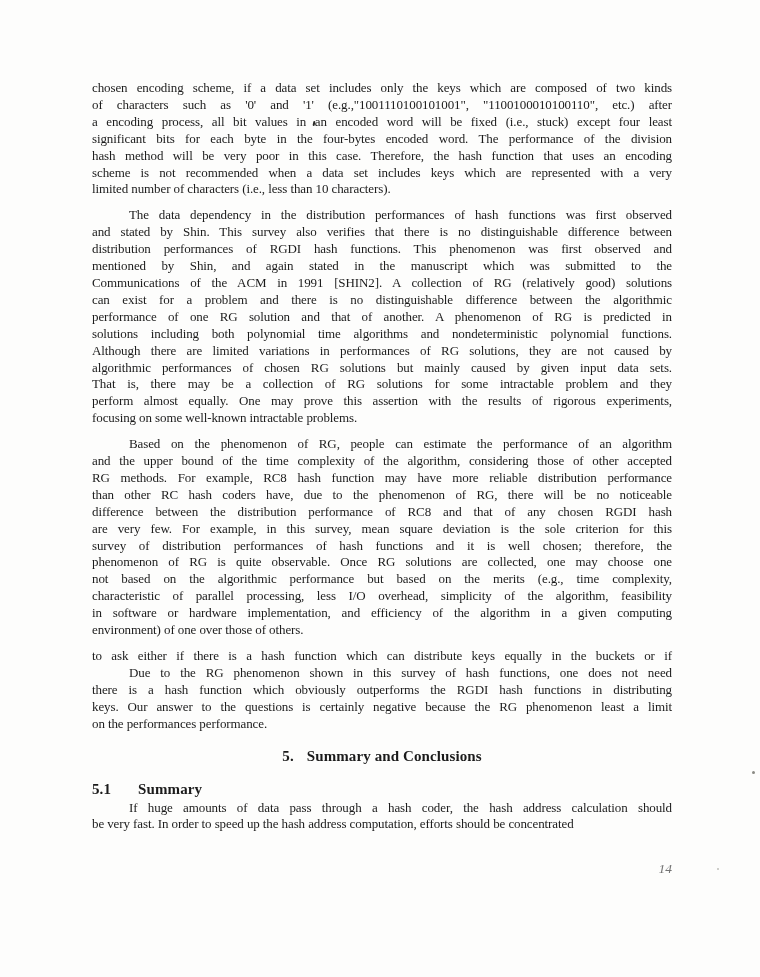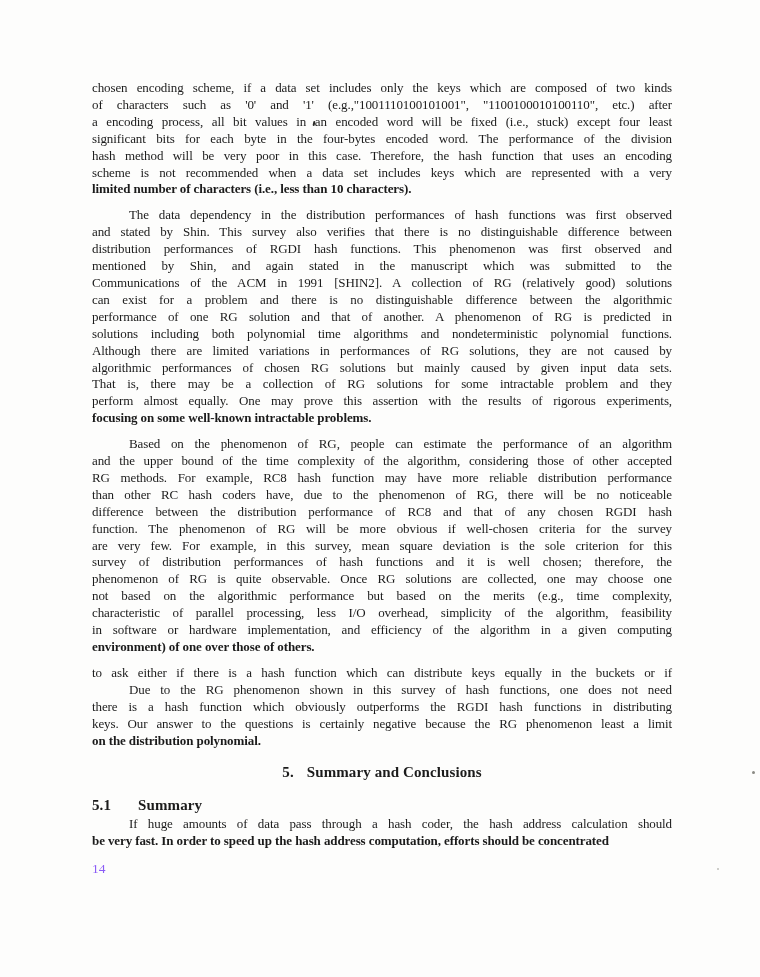--- a/index.html
+++ b/index.html
@@ -35,21 +35,20 @@
   .line {
     font-size: 13px;
     line-height: 16.9px;
     letter-spacing: -0.1px;
     text-align: justify;
     text-align-last: justify;
     white-space: normal;
   }
   .line.last {
     text-align-last: left;
-    font-weight: bold;
   }
   .line.first-indent {
     text-indent: 37px;
   }
   .section-heading {
     margin-top: 14px;
     font-size: 15px;
     line-height: 18px;
     font-weight: bold;
     letter-spacing: 0.1px;
@@ -71,23 +70,24 @@
     margin-right: 27px;
   }
   .closing {
     margin-top: 2px;
   }
   .page-number {
     position: absolute;
     left: 92px;
     width: 580px;
     top: 861px;
-    text-align: left;
+    text-align: right;
     font-size: 13.5px;
-    color: #8b5cf6;
+    color: #737373;
+    font-style: italic;
   }
   .speck {
     position: absolute;
     background: #8a8a84;
     border-radius: 50%;
   }
   .speck.s1 { left: 752px; top: 771px; width: 3px; height: 3px; }
   .speck.s2 { left: 717px; top: 868px; width: 2px; height: 2px; opacity: 0.55; }
   .speck.s3 { left: 313px; top: 121px; width: 2px; height: 5px; background: #2a2a28; border-radius: 1px; transform: rotate(12deg); }
 </style>
@@ -120,35 +120,34 @@
         <div class="line">That is, there may be a collection of RG solutions for some intractable problem and they</div>
         <div class="line">perform almost equally.  One may prove this assertion with the results of rigorous experiments,</div>
         <div class="line last">focusing on some well-known intractable problems.</div>
       </div>
       <div class="paragraph">
         <div class="line first-indent">Based on the phenomenon of RG, people can estimate the performance of an algorithm</div>
         <div class="line">and the upper bound of the time complexity of the algorithm, considering those of other accepted</div>
         <div class="line">RG methods.  For example, RC8 hash function may have more reliable distribution performance</div>
         <div class="line">than other RC hash coders have, due to the phenomenon of RG, there will be no noticeable</div>
         <div class="line">difference between the distribution performance of RC8 and that of any chosen RGDI hash</div>
-        <div class="line">function.  The phenomenon of RG will be more obvious if well-chosen criteria for the survey</div>
         <div class="line">are very few. For example, in this survey, mean square deviation is the sole criterion for this</div>
         <div class="line">survey of distribution performances of hash functions and it is well chosen; therefore, the</div>
         <div class="line">phenomenon of RG is quite observable.  Once RG solutions are collected, one may choose one</div>
         <div class="line">not based on the algorithmic performance but based on the merits (e.g., time complexity,</div>
         <div class="line">characteristic of parallel processing, less I/O overhead, simplicity of the algorithm, feasibility</div>
         <div class="line">in software or hardware implementation, and efficiency of the algorithm in a given computing</div>
         <div class="line last">environment) of one over those of others.</div>
       </div>
       <div class="paragraph">
         <div class="line">to ask either if there is a hash function which can distribute keys equally in the buckets or if</div>
         <div class="line first-indent">Due to the RG phenomenon shown in this survey of hash functions, one does not need</div>
         <div class="line">there is a hash function which obviously outperforms the RGDI hash functions in distributing</div>
         <div class="line">keys.  Our answer to the questions is certainly negative because the RG phenomenon least a limit</div>
-        <div class="line last">on the distribution polynomial.</div>
+        <div class="line last">on the performances performance.</div>
       </div>
       <div class="section-heading"><span class="h-num">5.</span><span class="h-title">Summary and Conclusions</span></div>
       <div class="subsection-heading"><span class="h-num">5.1</span><span class="h-title">Summary</span></div>
       <div class="paragraph closing">
         <div class="line first-indent">If huge amounts of data pass through a hash coder, the hash address calculation should</div>
         <div class="line last">be very fast.  In order to speed up the hash address computation, efforts should be concentrated</div>
       </div>
     </div>
 
   <div class="page-number">14</div>

